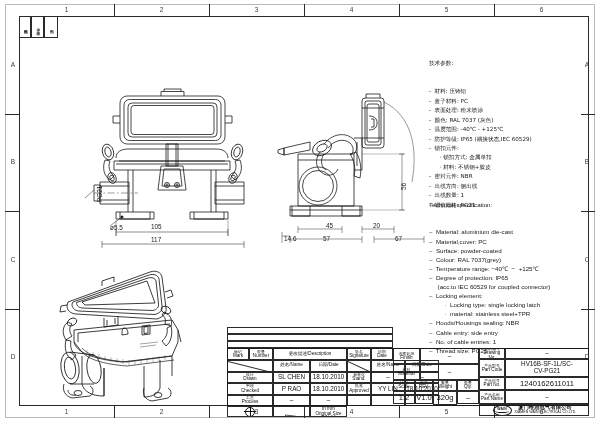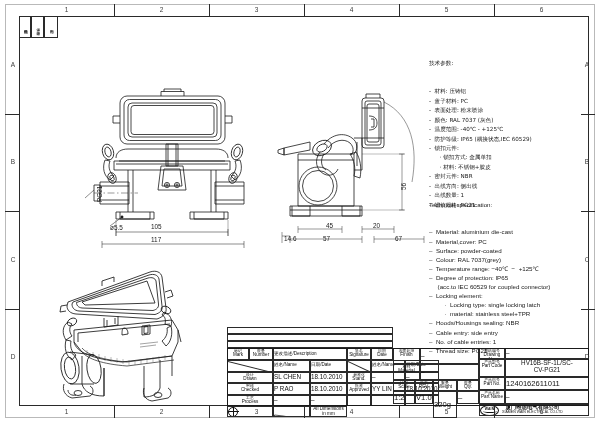--- a/index.html
+++ b/index.html
@@ -32,21 +32,21 @@
      font-family:"Liberation Sans",sans-serif;}
 
   
   .dim{position:absolute;font-size:6.4px;color:#1a1a1a;white-space:nowrap;}
   .dim-v{position:absolute;font-size:6.4px;color:#1a1a1a;white-space:nowrap;
      transform:rotate(-90deg);transform-origin:0 0;}
 
   
   #title-block{position:absolute;left:227px;top:327px;width:362px;height:79px;}
   .tb{position:absolute;box-sizing:border-box;border:0.6px solid #2a2a2a;
-      display:flex;align-items:center;overflow:hidden;
+      display:flex;align-items:center;justify-content:center;overflow:hidden;
       line-height:1.0;text-align:center;}
   .cn{font-family:"DejaVu Sans",sans-serif;font-size:3.9px;color:#222;}
   .en{font-size:4.6px;color:#111;}
   .val{font-size:6.3px;color:#111;}
   .val-lg{font-size:7.6px;color:#111;}
   .stack{flex-direction:column;gap:0.5px;}
   .diag{position:absolute;background:#2a2a2a;height:0.6px;transform-origin:0 0;}
 
   .logo-oval{width:17px;height:9px;border:0.8px solid #111;border-radius:50%;
      display:flex;align-items:center;justify-content:center;font-size:3.4px;
@@ -455,21 +455,21 @@
         <span class="cn">版本</span>
         <span class="en">REV.</span>
       </div>
       <div class="tb" style="left: 188px; top: 64px; width: 18px; height: 13px;">
         <span class="val-lg">V1.0</span>
       </div>
       <div class="tb stack" style="left: 206px; top: 53px; width: 24px; height: 11px;">
         <span class="cn">重量</span>
         <span class="en">Weight</span>
       </div>
-      <div class="tb" style="left: 206px; top: 64px; width: 24px; height: 27px;">
+      <div class="tb" style="left: 206px; top: 64px; width: 24px; height: 14px;">
         <span class="val-lg">320g</span>
       </div>
       <div class="tb stack" style="left: 230px; top: 53px; width: 22px; height: 11px;">
         <span class="cn">数量</span>
         <span class="en">Qty.</span>
       </div>
       <div class="tb" style="left: 230px; top: 64px; width: 22px; height: 13px;">
         <span class="val-lg">–</span>
       </div>
       <div class="tb stack" style="left: 252px; top: 21px; width: 26px; height: 11px;">

